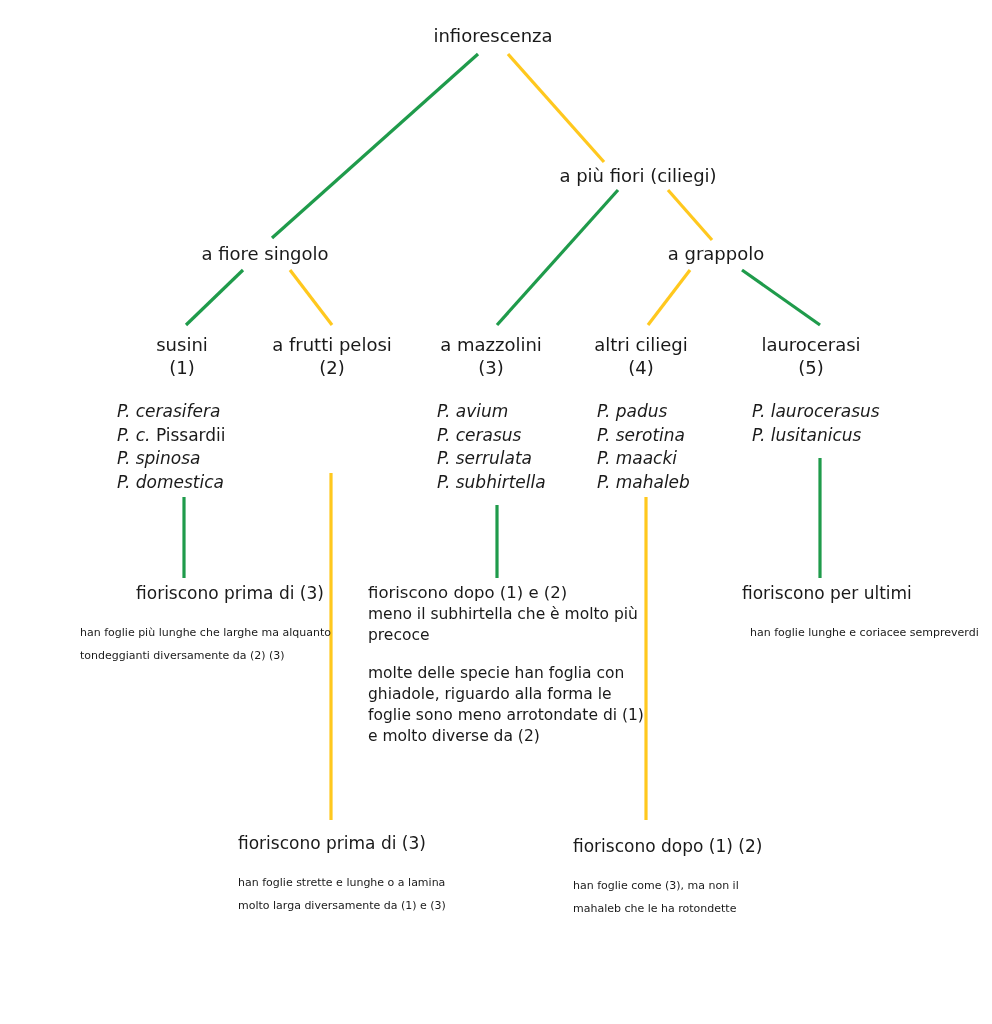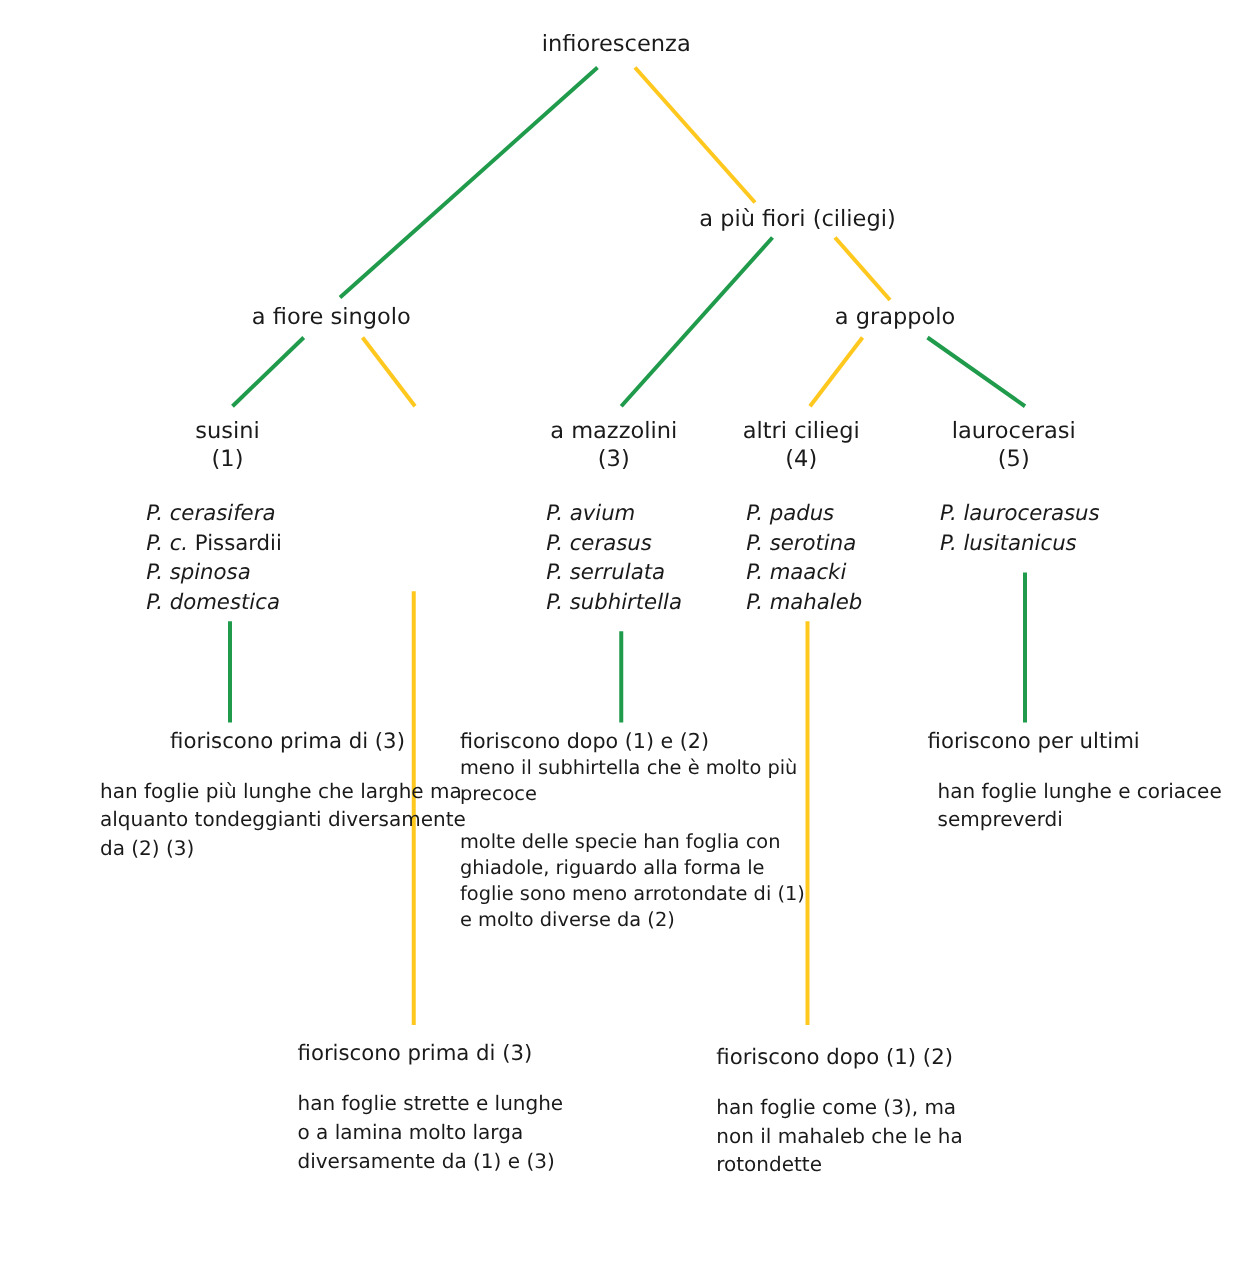--- a/index.html
+++ b/index.html
@@ -49,21 +49,21 @@
     position: absolute;
     margin-left: 20px;
   }
   .note .head {
     font-size: 17px;
     line-height: 22px;
     white-space: nowrap;
     margin: 0;
   }
   .note .body {
-    font-size: 16px;
+    font-size: 11px;
     line-height: 23px;
     margin: 0;
   }
   .note .gap {
     height: 17px;
   }
   .note.small .head {
     font-size: 16.5px;
   }
   .note.small .body {
@@ -107,20 +107,24 @@
   <div class="node" style="left:265px; top:242px;text-align:center;">
     <span>a fiore singolo</span>
   </div>
   <div class="node" style="left:716px; top:242px;">
     <span>a grappolo</span>
   </div>
 
   <div class="node" style="left:182px; top:333px;">
     <span>susini</span>
     <span class="num">(1)</span>
+  </div>
+  <div class="node" style="left:332px; top:333px;">
+    <span>a frutti pelosi</span>
+    <span class="num">(2)</span>
   </div>
   <div class="node" style="left:491px; top:333px;">
     <span>a mazzolini</span>
     <span class="num">(3)</span>
   </div>
   <div class="node" style="left:641px; top:333px;">
     <span>altri ciliegi</span>
     <span class="num">(4)</span>
   </div>
   <div class="node" style="left:811px; top:333px;">

